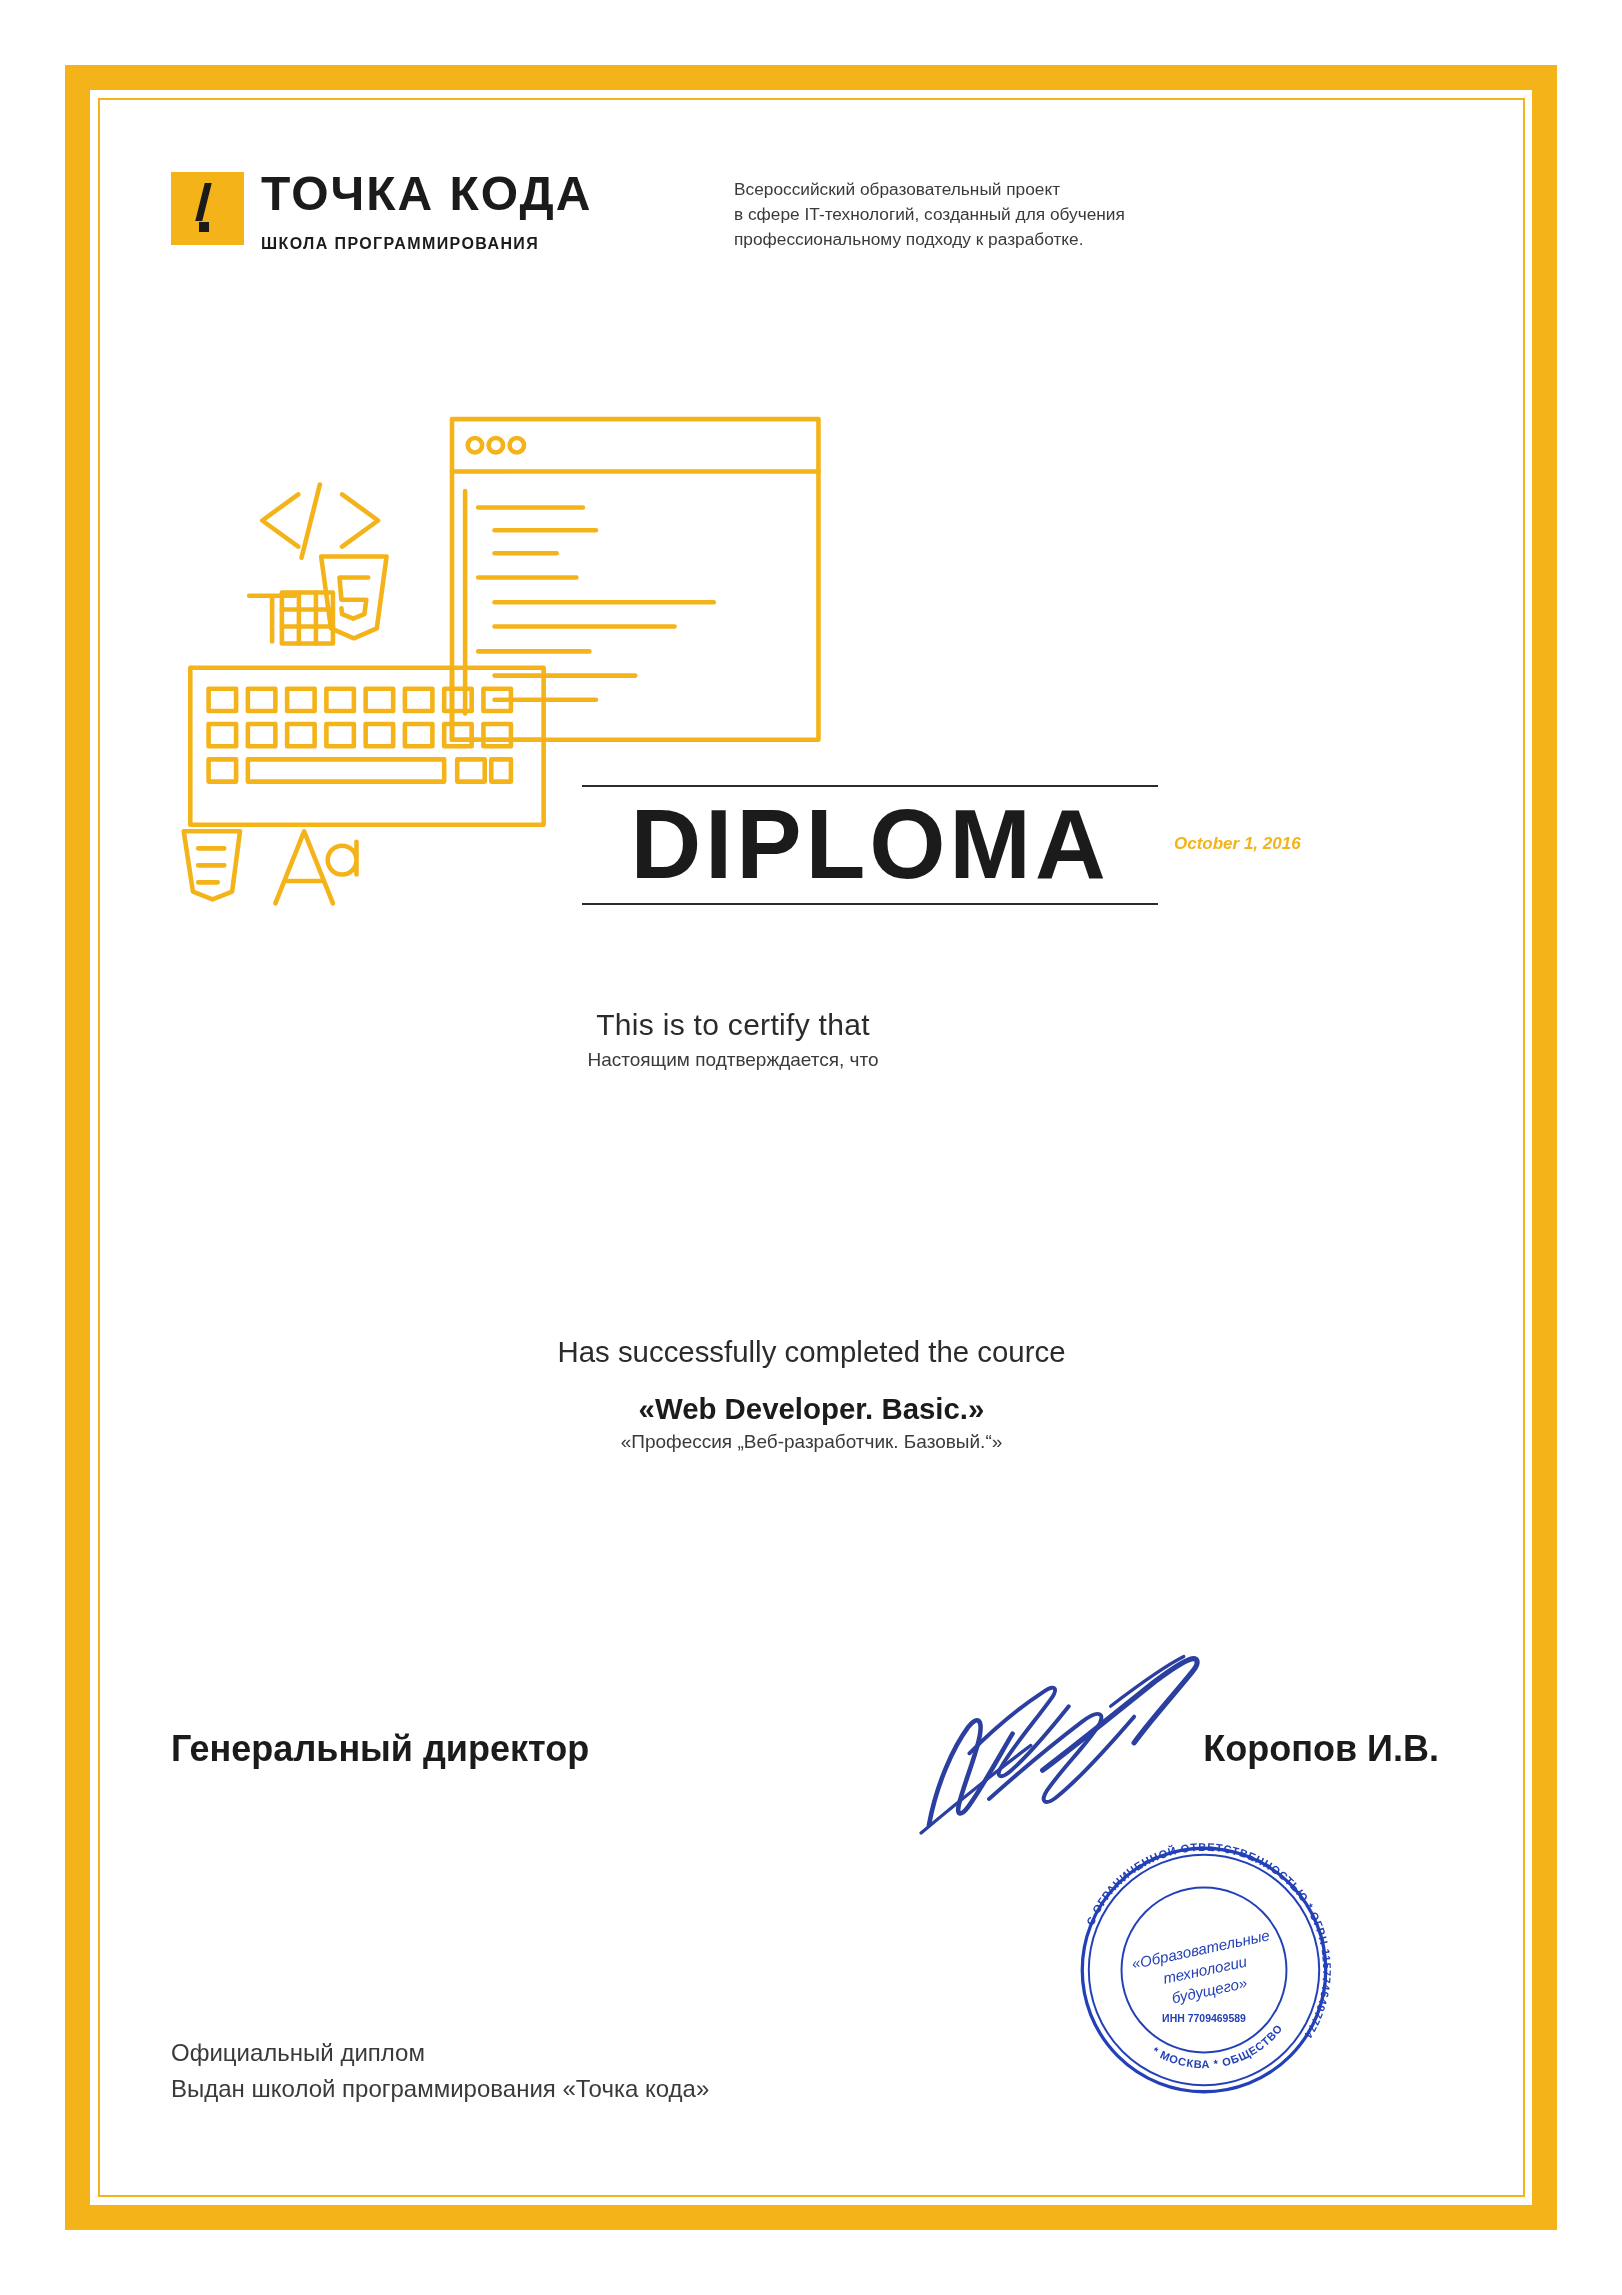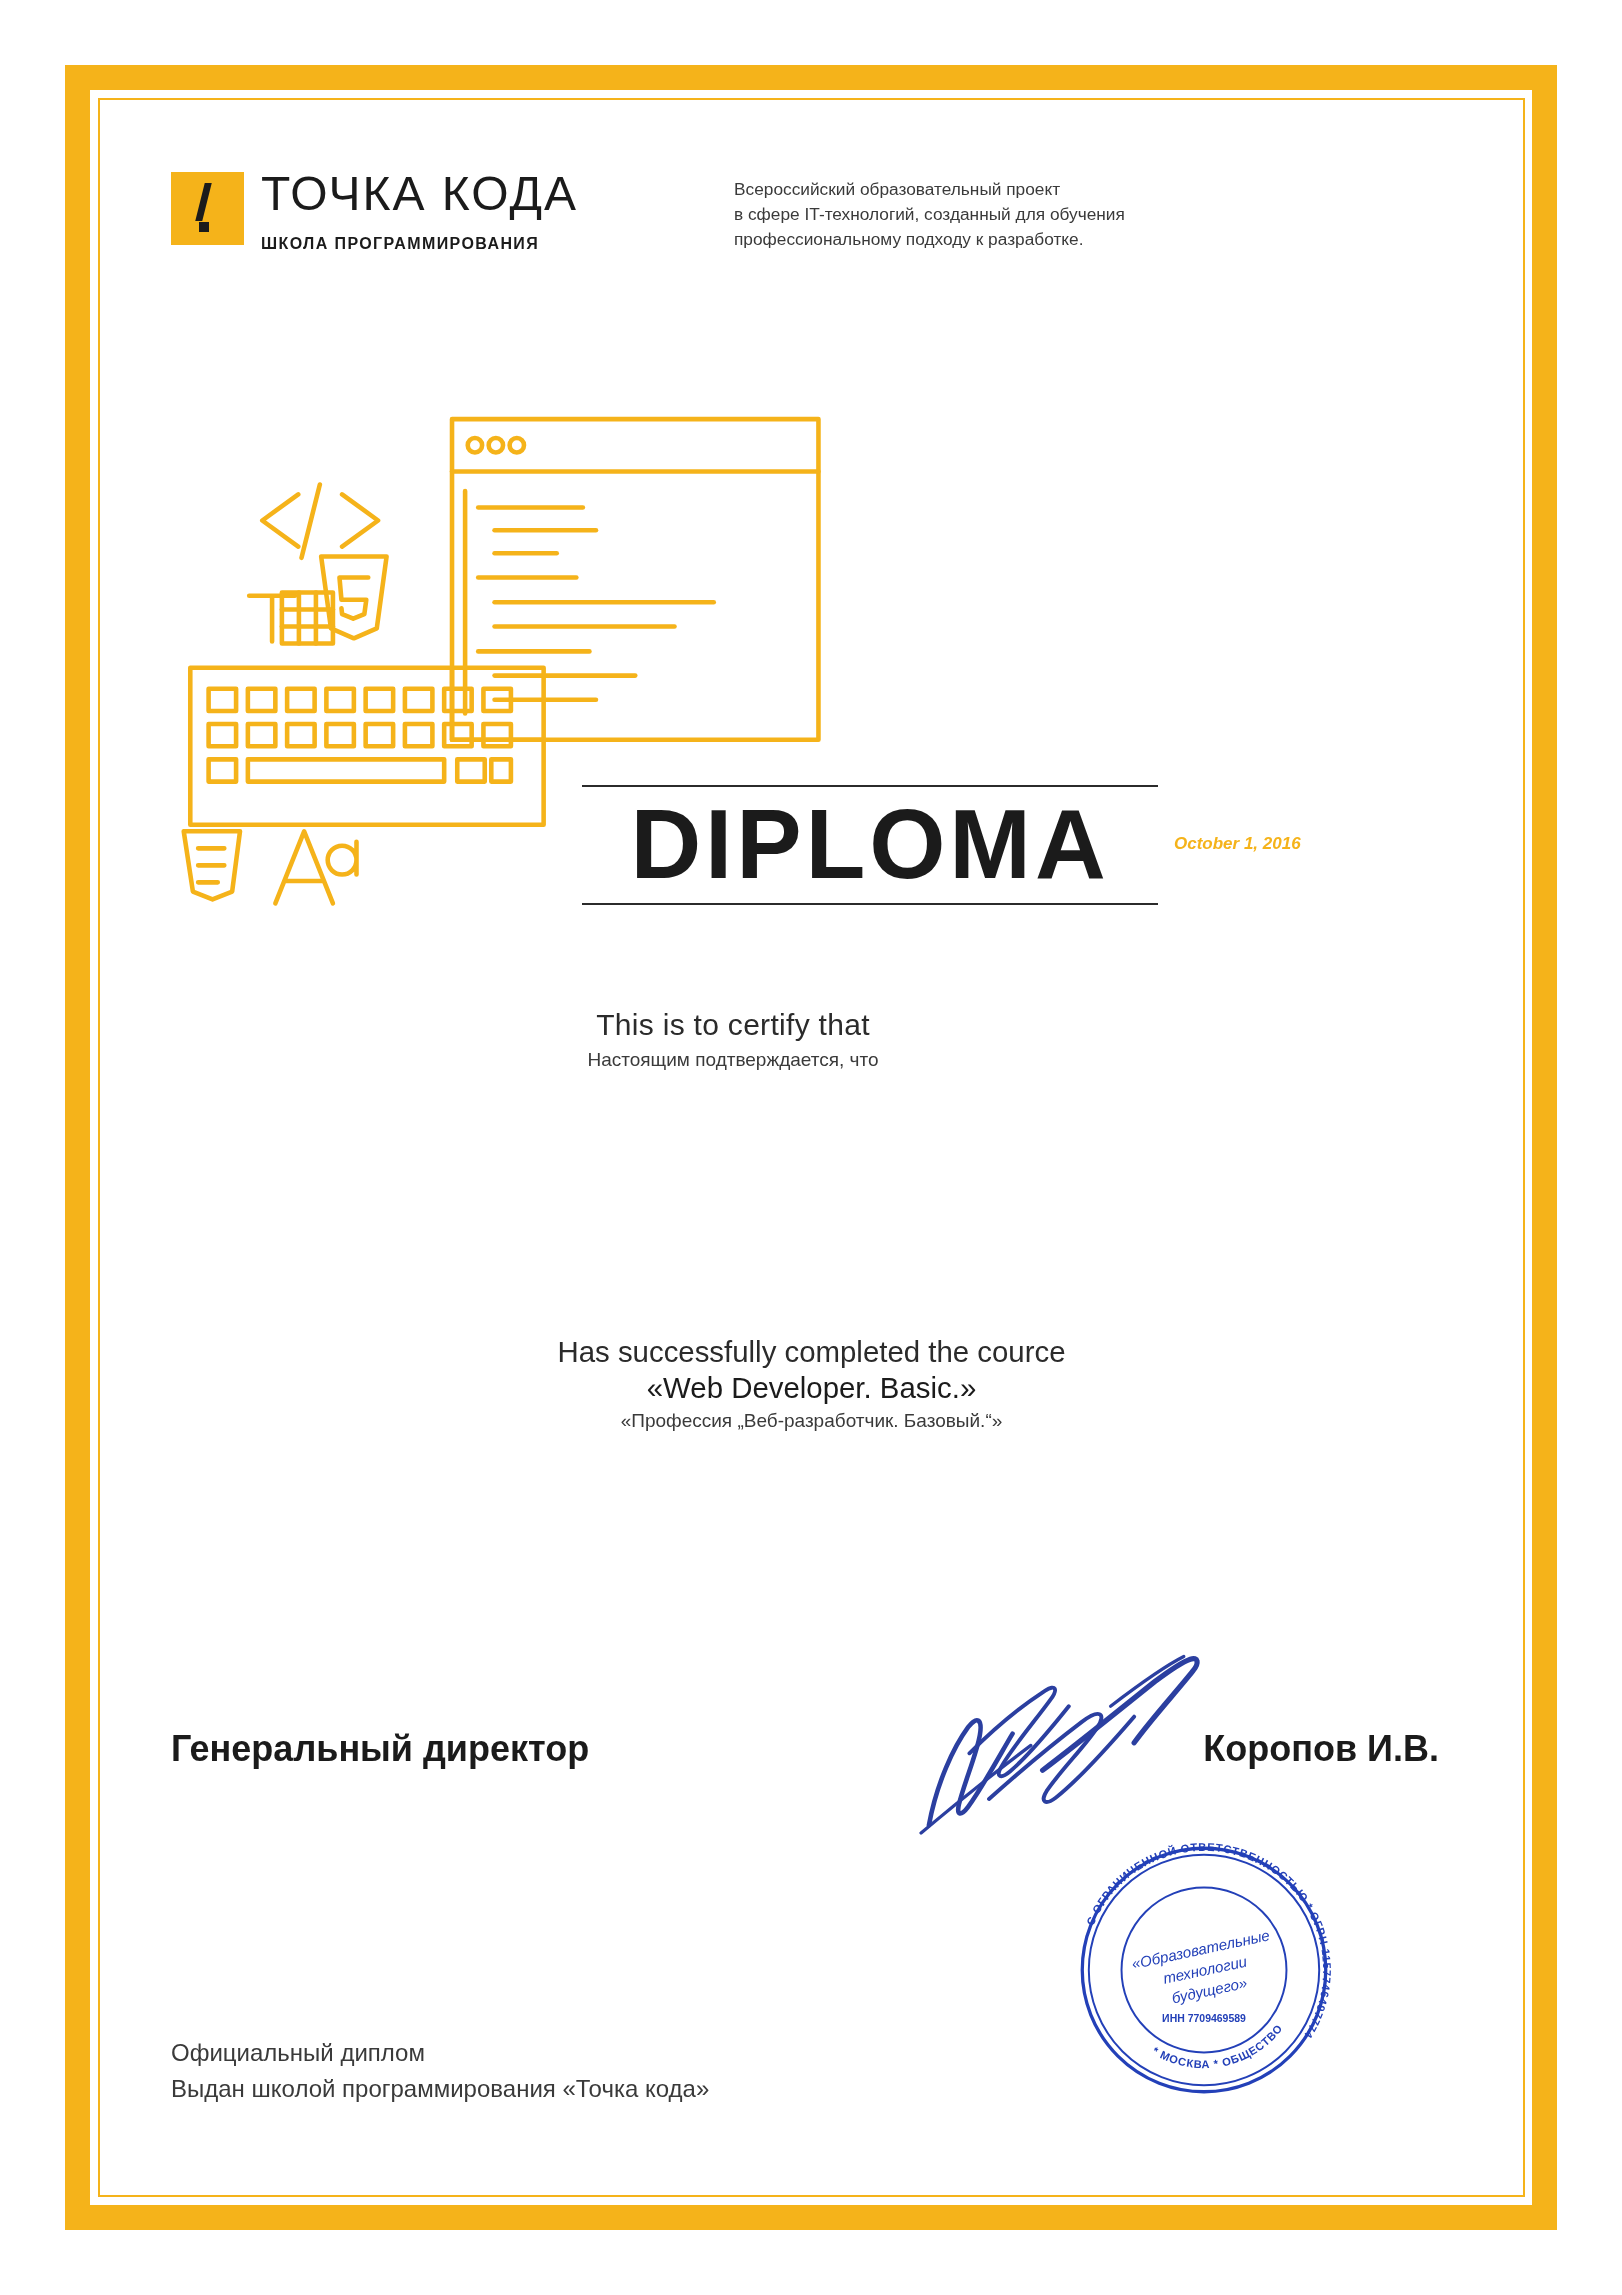--- a/index.html
+++ b/index.html
@@ -80,21 +80,21 @@
     width: 10.5px;
     height: 10.5px;
     background: #1b1b1b;
   }
   .logo-text {
     margin-left: 17px;
     padding-top: 1.3px;
   }
   .logo-title {
     font-size: 48px;
-    font-weight: normal;
+    font-weight: bold;
     letter-spacing: 2px;
     color: #1b1b1b;
     line-height: 1;
     white-space: nowrap;
     text-align: right;
   }
   .logo-sub {
     margin-top: 17px;
     font-size: 16px;
     font-weight: bold;
@@ -179,23 +179,23 @@
     top: 1292px;
     width: 1623px;
     text-align: center;
   }
   .course-en-1 {
     font-size: 29.4px;
     color: #2b2b2b;
     margin-top: 43px;
   }
   .course-en-2 {
-    margin-top: 2px;
+    margin-top: 23px;
     font-size: 29.4px;
-    font-weight: normal;
+    font-weight: bold;
     color: #1b1b1b;
   }
   .course-ru-1 {
     margin-top: 19.6px;
     font-size: 19px;
     color: #3a3a3a;
   }
   .course-ru-2 {
     margin-top: 5.2px;
     font-size: 19px;

